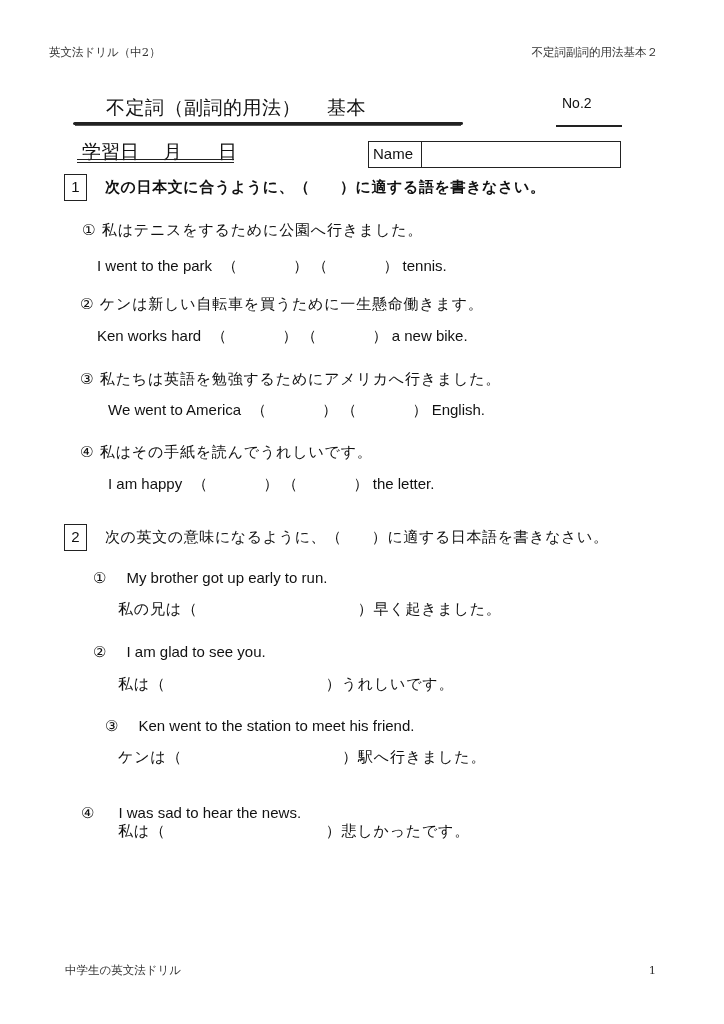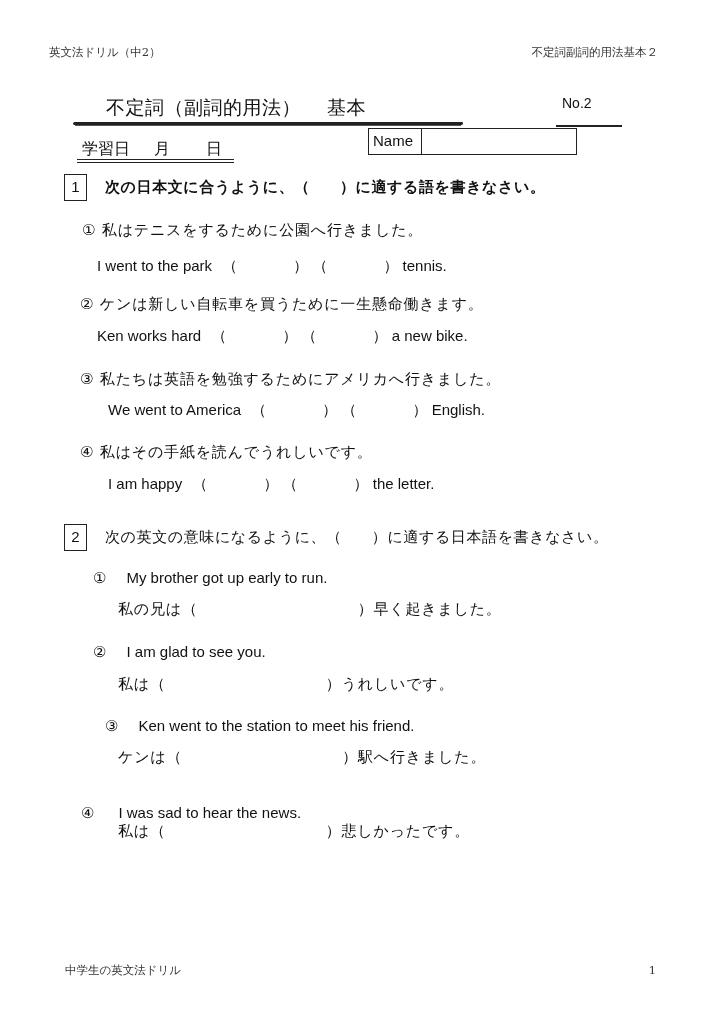--- a/index.html
+++ b/index.html
@@ -7,25 +7,25 @@
   .abs { position: absolute; white-space: nowrap; }
   .serif { font-family: "DejaVu Serif", "Liberation Serif", serif; }
   .hdr { font-size: 11.5px; color: #333; top: 45px; }
   .ftr { font-size: 11.5px; color: #333; top: 963px; }
   .title { font-size: 19px; top: 95px; left: 106px; letter-spacing: 0.5px; }
   .title .gap { display: inline-block; width: 26px; }
   .title-rule { left: 73px; top: 122px; width: 390px; height: 3px; background: #222; border-radius: 2px; transform: skewX(-8deg); }
   .title-rule2 { left: 75px; top: 125px; width: 386px; height: 1px; background: #555; }
   .no { font-size: 14px; top: 95px; left: 562px; font-family: "Liberation Sans", sans-serif; }
   .no-rule { left: 556px; top: 125px; width: 66px; height: 2px; background: #222; }
-  .date { font-size: 16px; top: 139px; left: 82px; }
+  .date { font-size: 19px; top: 139px; left: 82px; }
   .date span { display: inline-block; }
   .date-rule { left: 77px; top: 159px; width: 157px; height: 1px; background: #222; }
   .date-rule2 { left: 77px; top: 162px; width: 157px; height: 1px; background: #222; }
-  .namebox { left: 368px; top: 128px; width: 209px; height: 27px; border: 1.5px solid #222; box-sizing: border-box; display: flex; }
+  .namebox { left: 368px; top: 141px; width: 253px; height: 27px; border: 1.5px solid #222; box-sizing: border-box; display: flex; }
   .namebox .lbl { width: 53px; border-right: 1.5px solid #222; font-size: 15px; line-height: 24px; padding-left: 4px; box-sizing: border-box; font-family: "Liberation Sans", sans-serif; }
   .namebox .fld { flex: 1; }
   .secnum { width: 23px; height: 27px; border: 1.5px solid #222; box-sizing: border-box; text-align: center; font-size: 15px; line-height: 24px; font-family: "Liberation Sans", sans-serif; }
   .instr { font-size: 15px; letter-spacing: 0.6px; }
   .jp { font-size: 15px; letter-spacing: 0.8px; }
   .en { font-size: 15px; font-family: "Liberation Sans", sans-serif; }
   .blank { display: inline-block; }
 </style>
 </head>
 <body>

